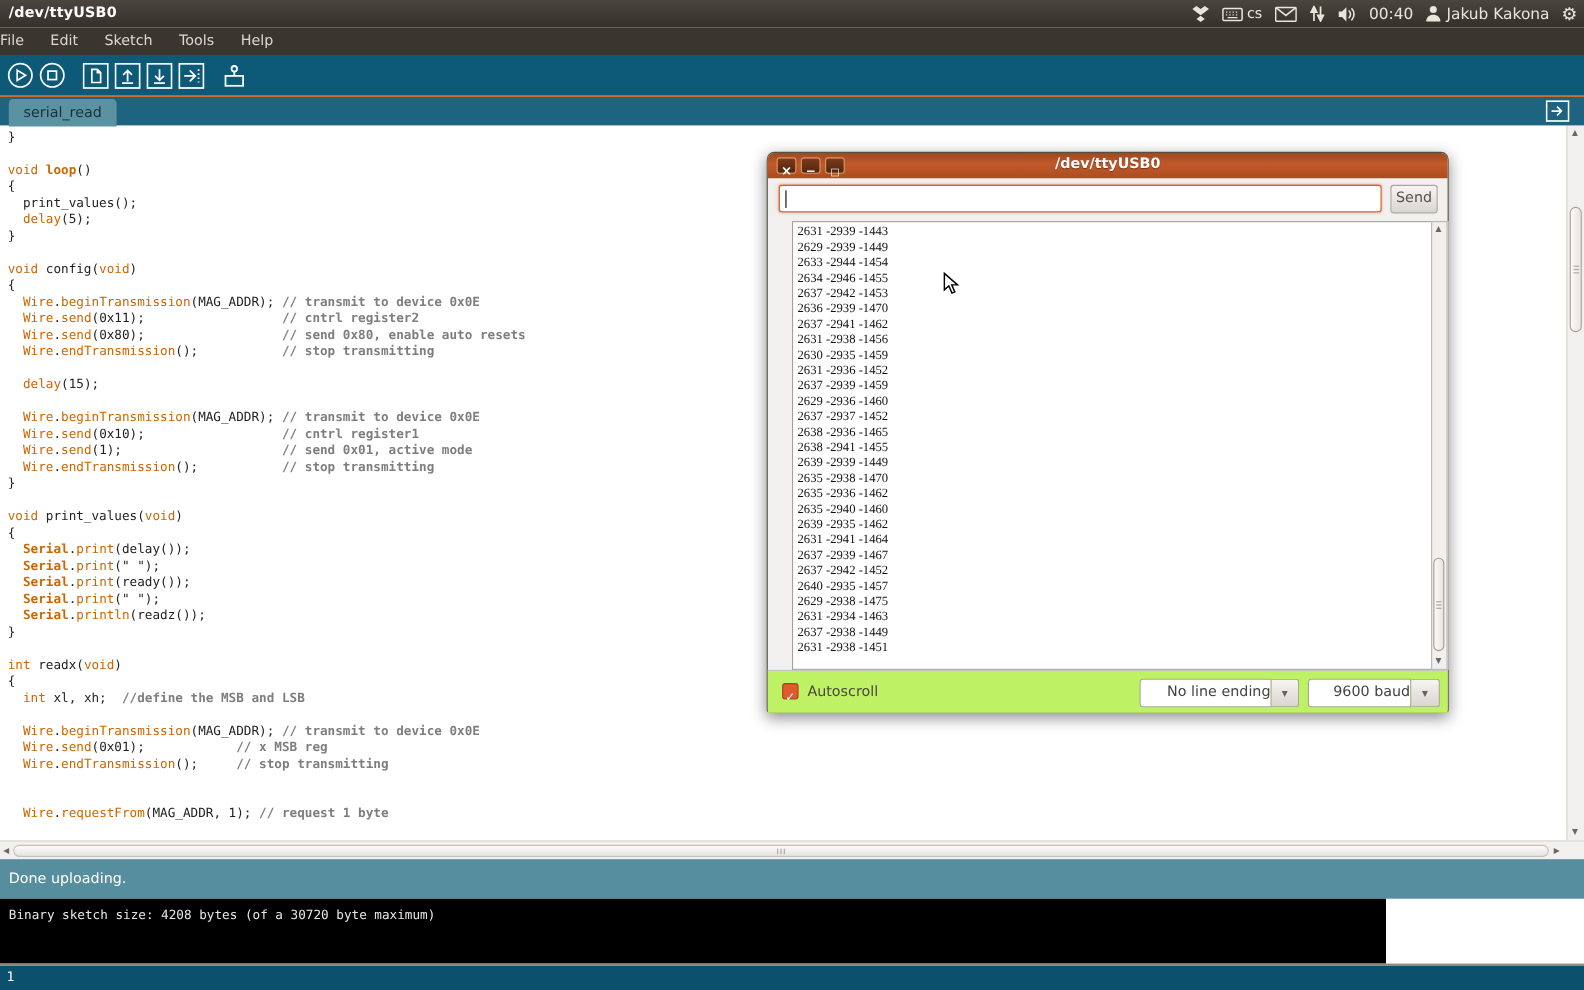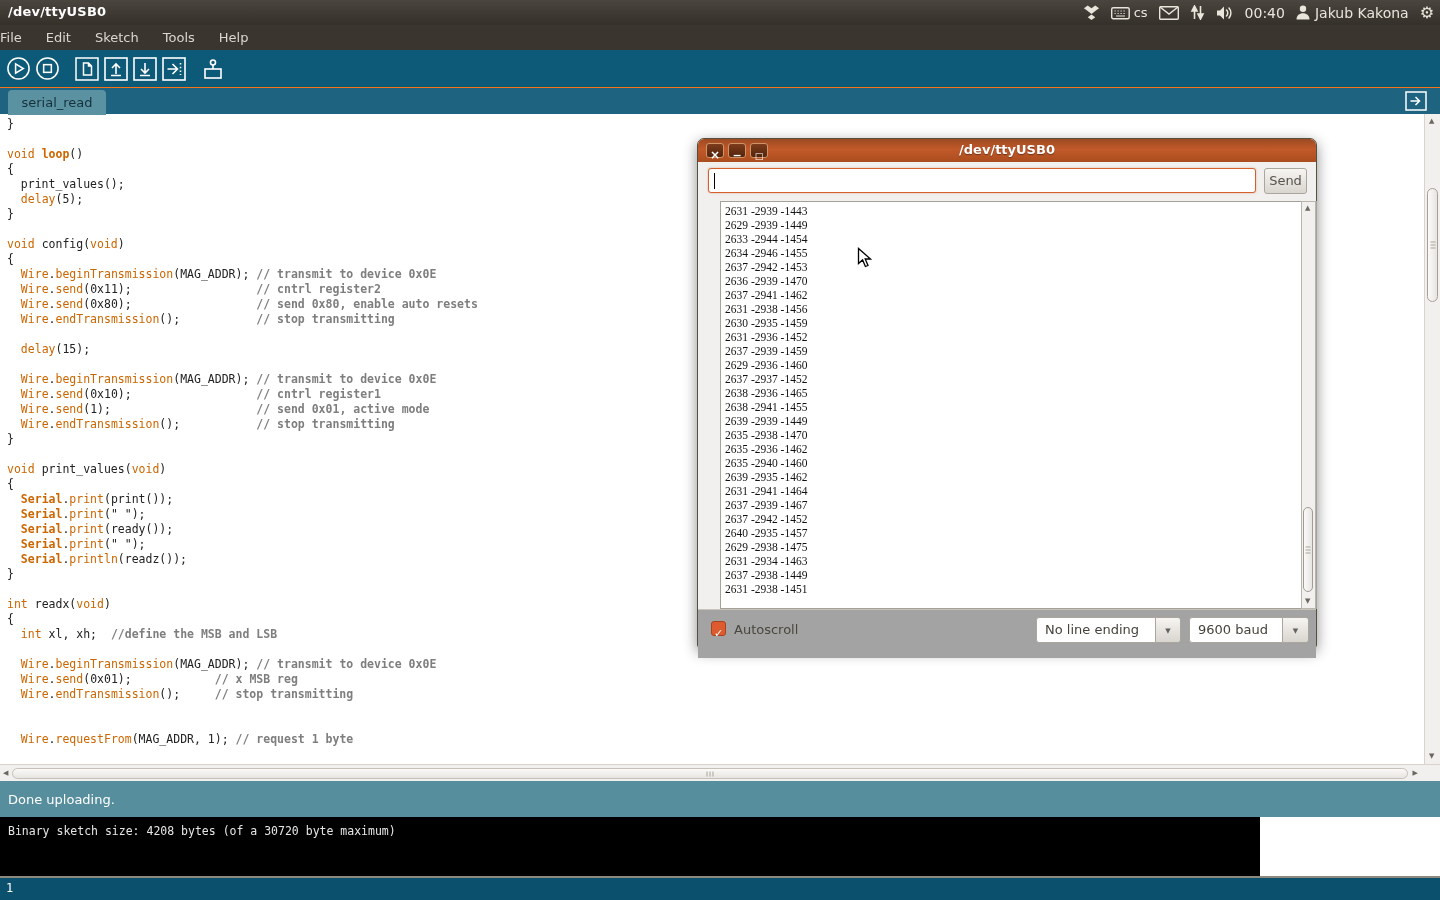--- a/index.html
+++ b/index.html
@@ -67,21 +67,21 @@
   .sm-input { position:absolute; left:10px; top:29px; width:548px; height:25px; background:#fff; border:1px solid #d4612d; border-radius:3px; box-shadow:0 0 2px rgba(213,92,40,.5); }
   .sm-caret { position:absolute; left:5px; top:4px; width:1px; height:16px; background:#000; }
   .sm-send { position:absolute; left:566px; top:29px; width:43px; height:26px; background:linear-gradient(#f7f5f2,#d9d5cf); border:1px solid #aaa69e; border-radius:3px; color:#56524c; font-size:13px; text-align:center; line-height:24px; }
 
   .sm-text { position:absolute; left:6px; top:62px; width:597px; height:408px; background:#fff; border:1px solid #a5a19a; padding:3px 0 0 4px; font-family:Liberation Serif, serif; font-size:11.5px; color:#111; overflow:hidden;margin-left:16px; }
   .serial-line { white-space:pre; height:14px; }
 
   .sm-vscroll { position:absolute; left:603px; top:62px; width:15px; height:408px; background:#f1f0ee; border:1px solid #b9b5ad; }
   .sm-vthumb { position:absolute; left:1px; top:305px; width:10px; height:85px; background:linear-gradient(90deg,#fbfaf8,#e7e5e1); border:1px solid #a19d95; border-radius:6px; }
 
-  .sm-controls { position:absolute; left:0; top:470px; width:618px; height:49px; border-top:1px solid #c8c4bc; background:#a3a3a3; }
+  .sm-controls { position:absolute; left:0; top:470px; width:618px; height:39px; border-top:1px solid #c8c4bc; background:#bef264;text-align:right; }
   .sm-check { position:absolute; left:13px; top:11px; width:15px; height:15px; background:#dd5b2e; border:1px solid #a8441d; border-radius:3px; color:#fff; text-align:center; }
   .sm-check::after { content:"✓"; font-size:11px; font-weight:bold; line-height:14px; }
   .sm-check-label { position:absolute; left:36px; top:12px; font-size:13px; color:#4a463f; }
   .combo-field { position:absolute; top:7px; height:26px; background:#fff; border:1px solid #aaa69e; border-radius:3px 0 0 3px; font-size:13px; color:#46423c; line-height:24px; padding-left:8px; }
   .combo-btn { position:absolute; top:7px; height:26px; background:linear-gradient(#f7f5f2,#d9d5cf); border:1px solid #aaa69e; border-left:none; border-radius:0 3px 3px 0; color:#66625c; text-align:center; }
   .combo-btn::after { content:"▼"; font-size:7px; line-height:24px; }
   .cf1 { left:338px; width:120px; } .cb1 { left:458px; width:25px; }
   .cf2 { left:491px; width:94px; }  .cb2 { left:585px; width:26px; }
 
   .cursor { left:857px; top:247px; z-index:20; }
@@ -225,21 +225,21 @@
       <div class="code-line"><span class="p">  </span><span class="k">delay</span><span class="p">(15);</span></div>
       <div class="code-line"></div>
       <div class="code-line"><span class="p">  </span><span class="k">Wire</span><span class="p">.</span><span class="k">beginTransmission</span><span class="p">(MAG_ADDR); </span><span class="c">// transmit to device 0x0E</span></div>
       <div class="code-line"><span class="p">  </span><span class="k">Wire</span><span class="p">.</span><span class="k">send</span><span class="p">(0x10);                  </span><span class="c">// cntrl register1</span></div>
       <div class="code-line"><span class="p">  </span><span class="k">Wire</span><span class="p">.</span><span class="k">send</span><span class="p">(1);                     </span><span class="c">// send 0x01, active mode</span></div>
       <div class="code-line"><span class="p">  </span><span class="k">Wire</span><span class="p">.</span><span class="k">endTransmission</span><span class="p">();           </span><span class="c">// stop transmitting</span></div>
       <div class="code-line"><span class="p">}</span></div>
       <div class="code-line"></div>
       <div class="code-line"><span class="k">void</span><span class="p"> print_values(</span><span class="k">void</span><span class="p">)</span></div>
       <div class="code-line"><span class="p">{</span></div>
-      <div class="code-line"><span class="p">  </span><span class="kb">Serial</span><span class="p">.</span><span class="k">print</span><span class="p">(print());</span></div>
+      <div class="code-line"><span class="p">  </span><span class="kb">Serial</span><span class="p">.</span><span class="k">print</span><span class="p">(delay());</span></div>
       <div class="code-line"><span class="p">  </span><span class="kb">Serial</span><span class="p">.</span><span class="k">print</span><span class="p">(" ");</span></div>
       <div class="code-line"><span class="p">  </span><span class="kb">Serial</span><span class="p">.</span><span class="k">print</span><span class="p">(ready());</span></div>
       <div class="code-line"><span class="p">  </span><span class="kb">Serial</span><span class="p">.</span><span class="k">print</span><span class="p">(" ");</span></div>
       <div class="code-line"><span class="p">  </span><span class="kb">Serial</span><span class="p">.</span><span class="k">println</span><span class="p">(readz());</span></div>
       <div class="code-line"><span class="p">}</span></div>
       <div class="code-line"></div>
       <div class="code-line"><span class="k">int</span><span class="p"> readx(</span><span class="k">void</span><span class="p">)</span></div>
       <div class="code-line"><span class="p">{</span></div>
       <div class="code-line"><span class="p">  </span><span class="k">int</span><span class="p"> xl, xh;  </span><span class="c">//define the MSB and LSB</span></div>
       <div class="code-line"></div>

